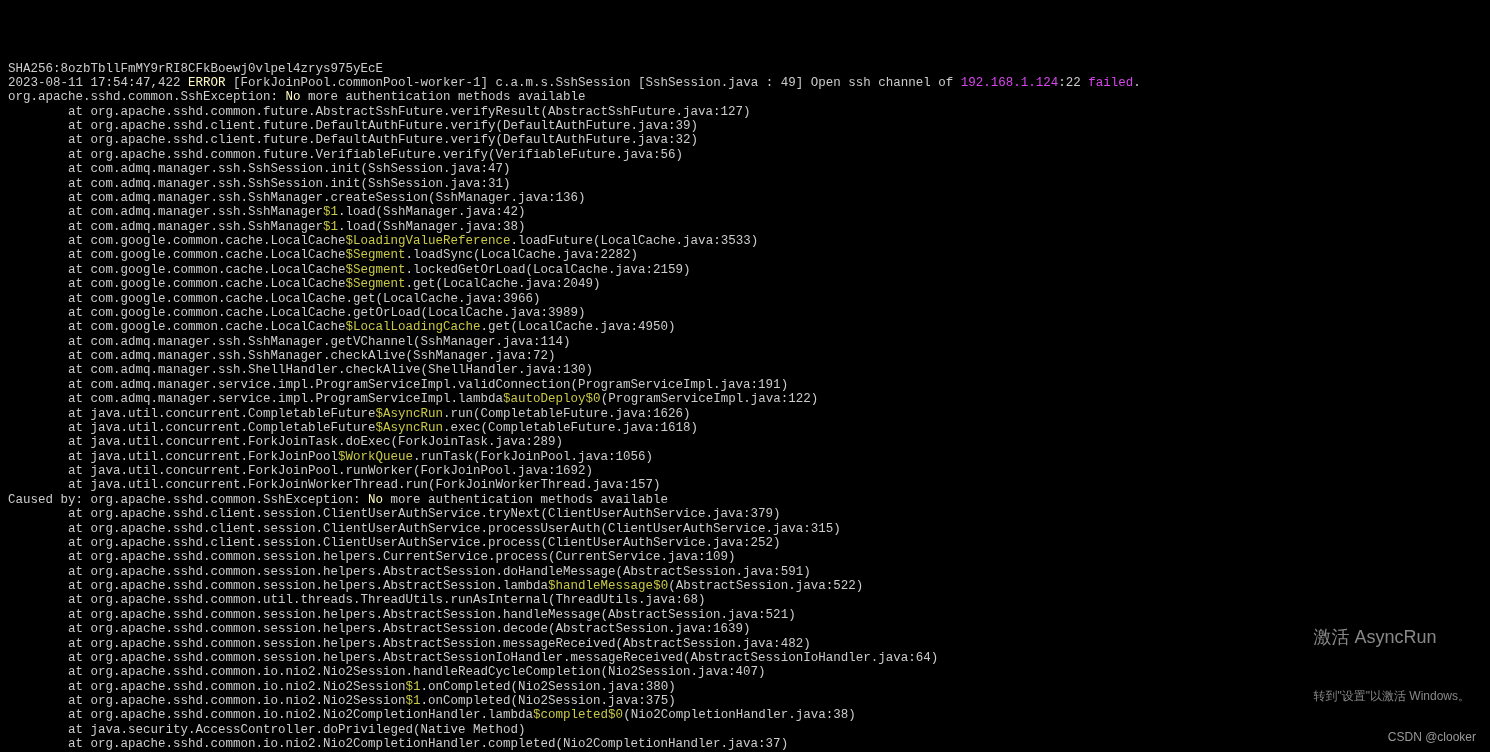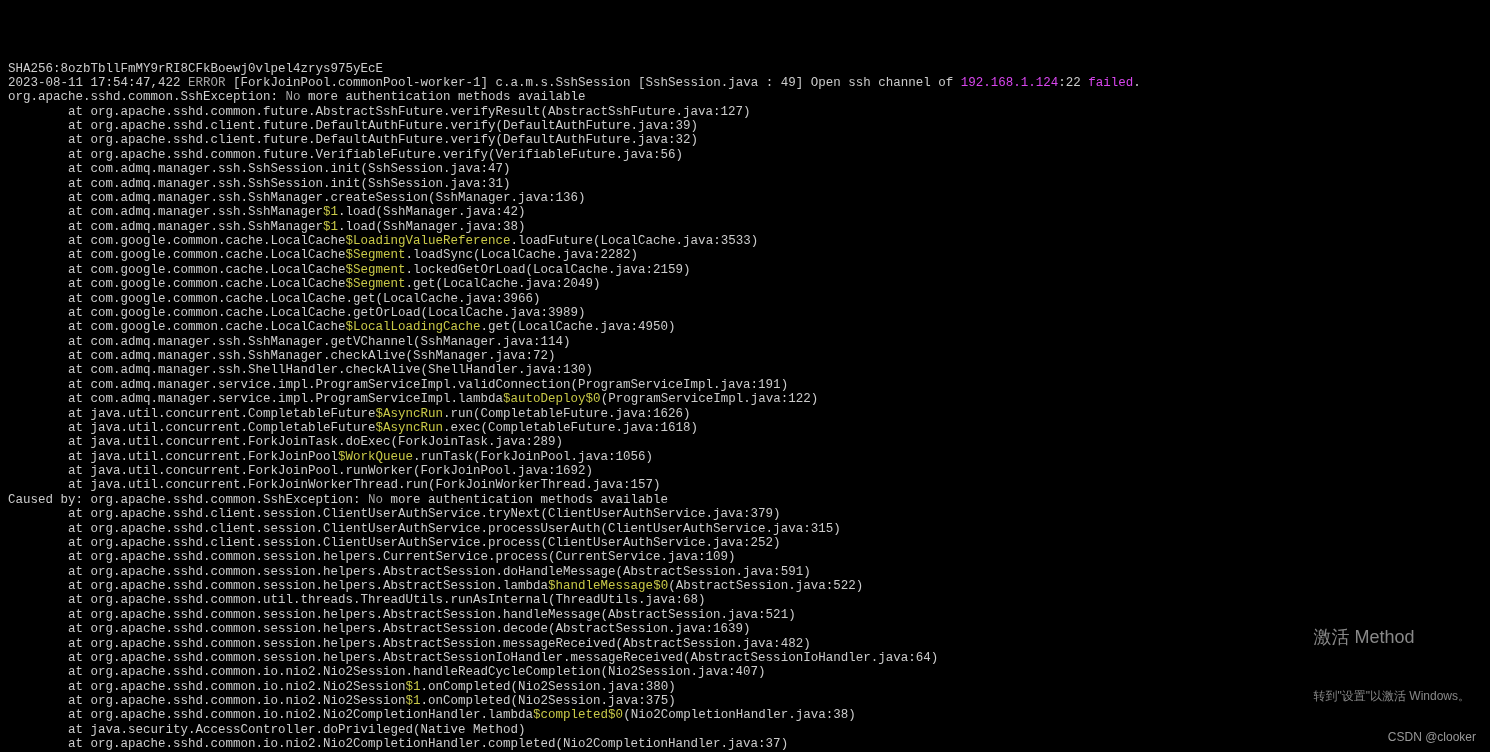--- a/index.html
+++ b/index.html
@@ -15,21 +15,21 @@
       overflow: hidden;
       position: relative;
       white-space: pre;
     }
     .log-area {
       padding: 4px 8px;
     }
     .line {
       color: #ccc;
     }
-    .orange { color: #a3a3a3; }
+    .orange { color: #fef9c3; }
     .red { color: #d946ef; }
     .yellow { color: #c9c948; }
     .white { color: #ccc; }
     .watermark {
       position: absolute;
       right: 20px;
       bottom: 28px;
       color: #888;
       font-family: "Microsoft YaHei", sans-serif;
       font-size: 18px;
@@ -49,19 +49,19 @@
     }
   </style>
 </head>
 <body>
 
 
 
 <div class="log-area" id="log"><div class="line"><span class="white">SHA256:8ozbTbllFmMY9rRI8CFkBoewj0vlpel4zrys975yEcE</span></div><div class="line"><span class="white">2023-08-11 17:54:47,422 </span><span class="orange">ERROR</span><span class="white"> [ForkJoinPool.commonPool-worker-1] c.a.m.s.SshSession [SshSession.java : 49] Open ssh channel of </span><span class="red">192.168.1.124</span><span class="white">:22 </span><span class="red">failed</span><span class="white">.</span></div><div class="line"><span class="white">org.apache.sshd.common.SshException: </span><span class="orange">No</span><span class="white"> more authentication methods available</span></div><div class="line"><span class="white">        at org.apache.sshd.common.future.AbstractSshFuture.verifyResult(AbstractSshFuture.java:127)</span></div><div class="line"><span class="white">        at org.apache.sshd.client.future.DefaultAuthFuture.verify(DefaultAuthFuture.java:39)</span></div><div class="line"><span class="white">        at org.apache.sshd.client.future.DefaultAuthFuture.verify(DefaultAuthFuture.java:32)</span></div><div class="line"><span class="white">        at org.apache.sshd.common.future.VerifiableFuture.verify(VerifiableFuture.java:56)</span></div><div class="line"><span class="white">        at com.admq.manager.ssh.SshSession.init(SshSession.java:47)</span></div><div class="line"><span class="white">        at com.admq.manager.ssh.SshSession.init(SshSession.java:31)</span></div><div class="line"><span class="white">        at com.admq.manager.ssh.SshManager.createSession(SshManager.java:136)</span></div><div class="line"><span class="white">        at com.admq.manager.ssh.SshManager</span><span class="yellow">$1</span><span class="white">.load(SshManager.java:42)</span></div><div class="line"><span class="white">        at com.admq.manager.ssh.SshManager</span><span class="yellow">$1</span><span class="white">.load(SshManager.java:38)</span></div><div class="line"><span class="white">        at com.google.common.cache.LocalCache</span><span class="yellow">$LoadingValueReference</span><span class="white">.loadFuture(LocalCache.java:3533)</span></div><div class="line"><span class="white">        at com.google.common.cache.LocalCache</span><span class="yellow">$Segment</span><span class="white">.loadSync(LocalCache.java:2282)</span></div><div class="line"><span class="white">        at com.google.common.cache.LocalCache</span><span class="yellow">$Segment</span><span class="white">.lockedGetOrLoad(LocalCache.java:2159)</span></div><div class="line"><span class="white">        at com.google.common.cache.LocalCache</span><span class="yellow">$Segment</span><span class="white">.get(LocalCache.java:2049)</span></div><div class="line"><span class="white">        at com.google.common.cache.LocalCache.get(LocalCache.java:3966)</span></div><div class="line"><span class="white">        at com.google.common.cache.LocalCache.getOrLoad(LocalCache.java:3989)</span></div><div class="line"><span class="white">        at com.google.common.cache.LocalCache</span><span class="yellow">$LocalLoadingCache</span><span class="white">.get(LocalCache.java:4950)</span></div><div class="line"><span class="white">        at com.admq.manager.ssh.SshManager.getVChannel(SshManager.java:114)</span></div><div class="line"><span class="white">        at com.admq.manager.ssh.SshManager.checkAlive(SshManager.java:72)</span></div><div class="line"><span class="white">        at com.admq.manager.ssh.ShellHandler.checkAlive(ShellHandler.java:130)</span></div><div class="line"><span class="white">        at com.admq.manager.service.impl.ProgramServiceImpl.validConnection(ProgramServiceImpl.java:191)</span></div><div class="line"><span class="white">        at com.admq.manager.service.impl.ProgramServiceImpl.lambda</span><span class="yellow">$autoDeploy</span><span class="yellow">$0</span><span class="white">(ProgramServiceImpl.java:122)</span></div><div class="line"><span class="white">        at java.util.concurrent.CompletableFuture</span><span class="yellow">$AsyncRun</span><span class="white">.run(CompletableFuture.java:1626)</span></div><div class="line"><span class="white">        at java.util.concurrent.CompletableFuture</span><span class="yellow">$AsyncRun</span><span class="white">.exec(CompletableFuture.java:1618)</span></div><div class="line"><span class="white">        at java.util.concurrent.ForkJoinTask.doExec(ForkJoinTask.java:289)</span></div><div class="line"><span class="white">        at java.util.concurrent.ForkJoinPool</span><span class="yellow">$WorkQueue</span><span class="white">.runTask(ForkJoinPool.java:1056)</span></div><div class="line"><span class="white">        at java.util.concurrent.ForkJoinPool.runWorker(ForkJoinPool.java:1692)</span></div><div class="line"><span class="white">        at java.util.concurrent.ForkJoinWorkerThread.run(ForkJoinWorkerThread.java:157)</span></div><div class="line"><span class="white">Caused by: org.apache.sshd.common.SshException: </span><span class="orange">No</span><span class="white"> more authentication methods available</span></div><div class="line"><span class="white">        at org.apache.sshd.client.session.ClientUserAuthService.tryNext(ClientUserAuthService.java:379)</span></div><div class="line"><span class="white">        at org.apache.sshd.client.session.ClientUserAuthService.processUserAuth(ClientUserAuthService.java:315)</span></div><div class="line"><span class="white">        at org.apache.sshd.client.session.ClientUserAuthService.process(ClientUserAuthService.java:252)</span></div><div class="line"><span class="white">        at org.apache.sshd.common.session.helpers.CurrentService.process(CurrentService.java:109)</span></div><div class="line"><span class="white">        at org.apache.sshd.common.session.helpers.AbstractSession.doHandleMessage(AbstractSession.java:591)</span></div><div class="line"><span class="white">        at org.apache.sshd.common.session.helpers.AbstractSession.lambda</span><span class="yellow">$handleMessage</span><span class="yellow">$0</span><span class="white">(AbstractSession.java:522)</span></div><div class="line"><span class="white">        at org.apache.sshd.common.util.threads.ThreadUtils.runAsInternal(ThreadUtils.java:68)</span></div><div class="line"><span class="white">        at org.apache.sshd.common.session.helpers.AbstractSession.handleMessage(AbstractSession.java:521)</span></div><div class="line"><span class="white">        at org.apache.sshd.common.session.helpers.AbstractSession.decode(AbstractSession.java:1639)</span></div><div class="line"><span class="white">        at org.apache.sshd.common.session.helpers.AbstractSession.messageReceived(AbstractSession.java:482)</span></div><div class="line"><span class="white">        at org.apache.sshd.common.session.helpers.AbstractSessionIoHandler.messageReceived(AbstractSessionIoHandler.java:64)</span></div><div class="line"><span class="white">        at org.apache.sshd.common.io.nio2.Nio2Session.handleReadCycleCompletion(Nio2Session.java:407)</span></div><div class="line"><span class="white">        at org.apache.sshd.common.io.nio2.Nio2Session</span><span class="yellow">$1</span><span class="white">.onCompleted(Nio2Session.java:380)</span></div><div class="line"><span class="white">        at org.apache.sshd.common.io.nio2.Nio2Session</span><span class="yellow">$1</span><span class="white">.onCompleted(Nio2Session.java:375)</span></div><div class="line"><span class="white">        at org.apache.sshd.common.io.nio2.Nio2CompletionHandler.lambda</span><span class="yellow">$completed</span><span class="yellow">$0</span><span class="white">(Nio2CompletionHandler.java:38)</span></div><div class="line"><span class="white">        at java.security.AccessController.doPrivileged(Native Method)</span></div><div class="line"><span class="white">        at org.apache.sshd.common.io.nio2.Nio2CompletionHandler.completed(Nio2CompletionHandler.java:37)</span></div><div class="line"><span class="white">        at sun.nio.ch.Invoker.invokeUnchecked(Invoker.java:126)</span></div></div>
 
 <div class="watermark">
-  <div>激活 Method</div>
+  <div>激活 AsyncRun</div>
   <div class="sub">转到"设置"以激活 Windows。</div>
 </div>
 <div class="csdn">CSDN @clooker</div>
 
 
 
 
 </body></html>

